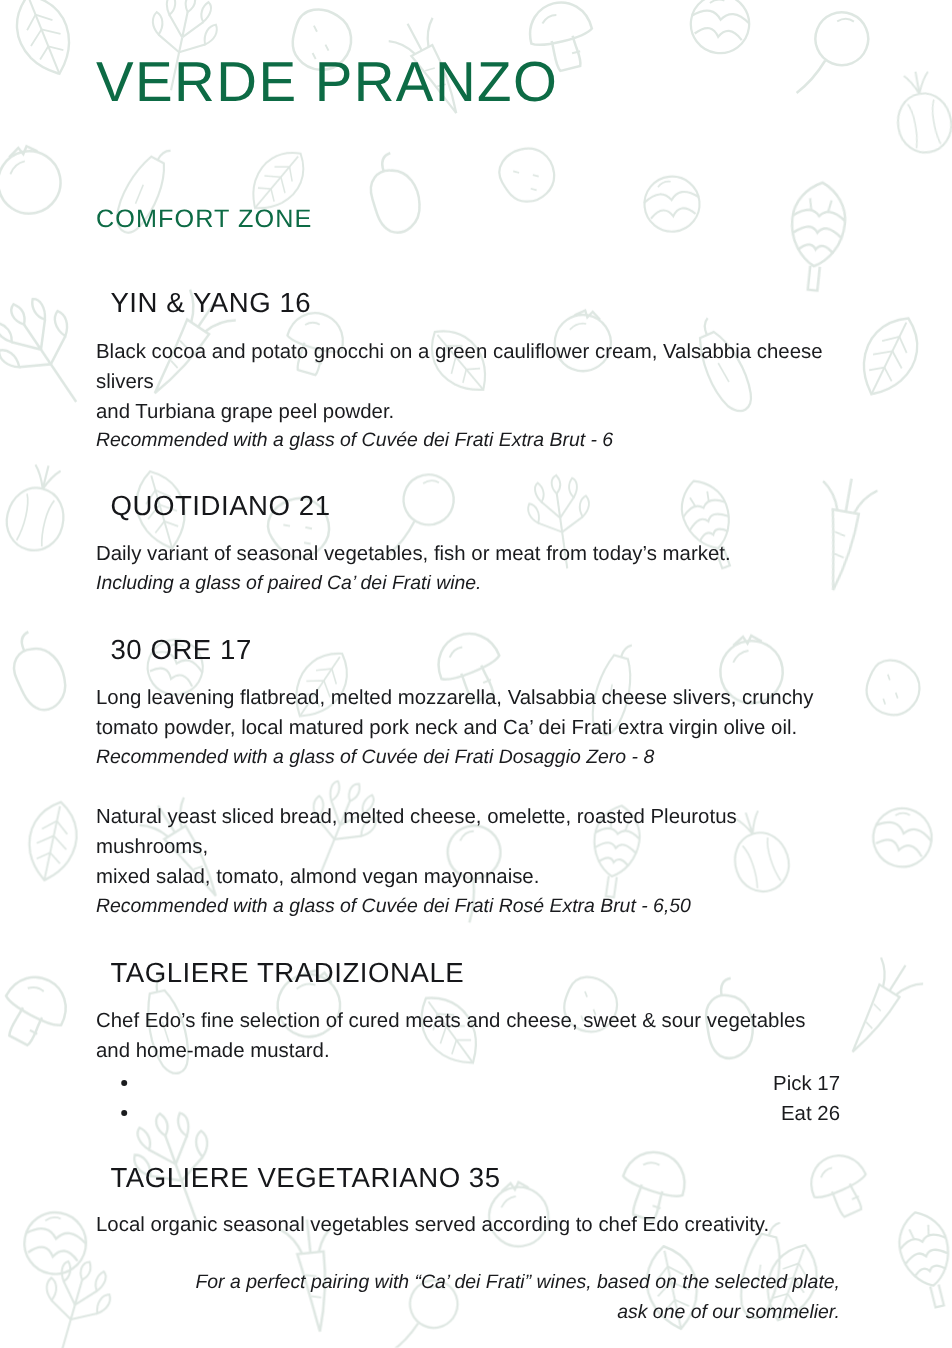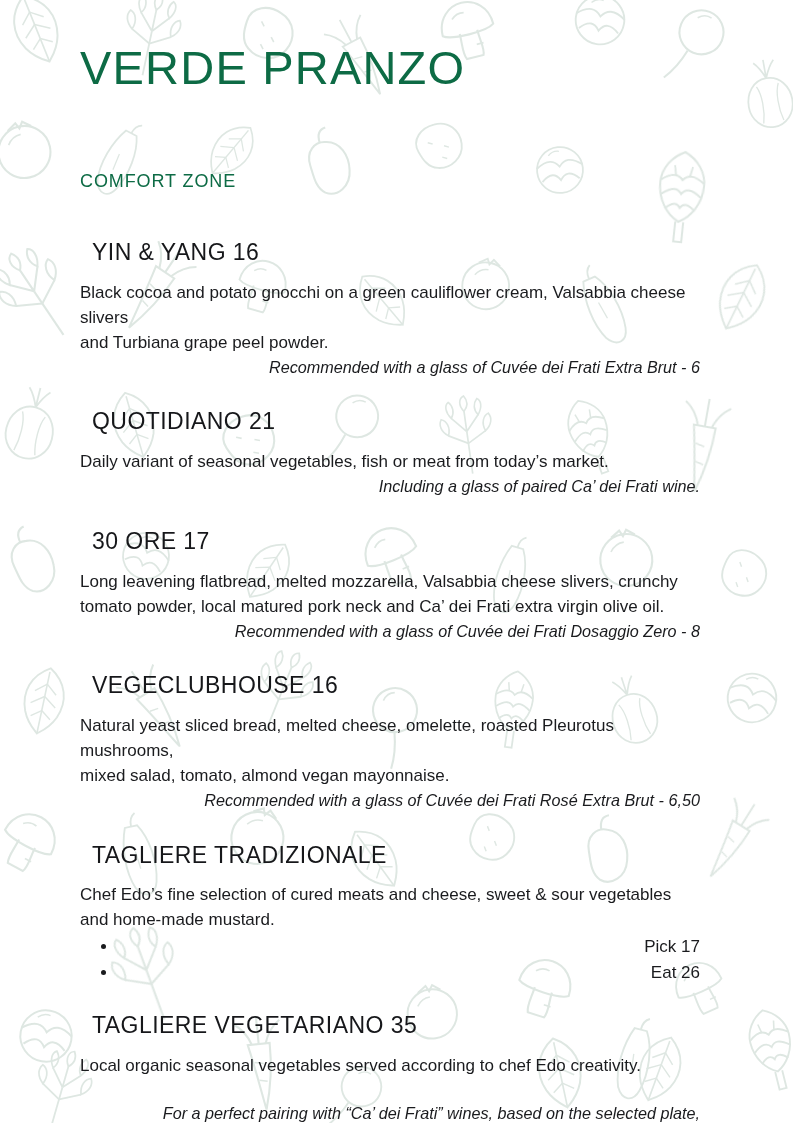--- a/index.html
+++ b/index.html
@@ -45,21 +45,21 @@
     line-height: 1;
     white-space: nowrap;
     font-weight: normal;
     margin: 0;
   }
 
   .section-heading {
     position: absolute;
     left: 80px;
     top: 172px;
-    font-size: 18px;
+    font-size: 21px;
     letter-spacing: 0.9px;
     color: #0d6b45;
     line-height: 1;
     margin: 0;
     font-weight: normal;
   }
 
   .dishes {
     position: absolute;
     left: 80px;
@@ -86,21 +86,20 @@
     line-height: 1.47;
     margin: 0;
   }
 
   .dish-pairing {
     font-size: 16.2px;
     font-style: italic;
     color: #1a1b1e;
     line-height: 1.47;
     margin: 0;
-    text-align: right;
   }
 
   .dish-options {
     list-style: disc;
     margin: 1px 0 0 0;
     padding-left: 38px;
     text-align: right;
   }
 
   .dish-options li {
@@ -292,21 +291,20 @@
       </div>
 
       <div class="dish" style="margin-bottom:26px;">
         <p class="dish-name">30 ORE 17</p>
         <p class="dish-desc">Long leavening flatbread, melted mozzarella, Valsabbia cheese slivers, crunchy</p>
         <p class="dish-desc">tomato powder, local matured pork neck and Ca’ dei Frati extra virgin olive oil.</p>
         <p class="dish-pairing">Recommended with a glass of Cuvée dei Frati Dosaggio Zero - 8</p>
       </div>
 
       <div class="dish" style="margin-bottom:26px;">
-        <p class="dish-name">VEGECLUBHOUSE 16</p>
         <p class="dish-desc">Natural yeast sliced bread, melted cheese, omelette, roasted Pleurotus mushrooms,</p>
         <p class="dish-desc">mixed salad, tomato, almond vegan mayonnaise.</p>
         <p class="dish-pairing">Recommended with a glass of Cuvée dei Frati Rosé Extra Brut - 6,50</p>
       </div>
 
       <div class="dish" style="margin-bottom:24px;">
         <p class="dish-name">TAGLIERE TRADIZIONALE</p>
         <p class="dish-desc">Chef Edo’s fine selection of cured meats and cheese, sweet &amp; sour vegetables</p>
         <p class="dish-desc">and home-made mustard.</p>
         <ul class="dish-options">

